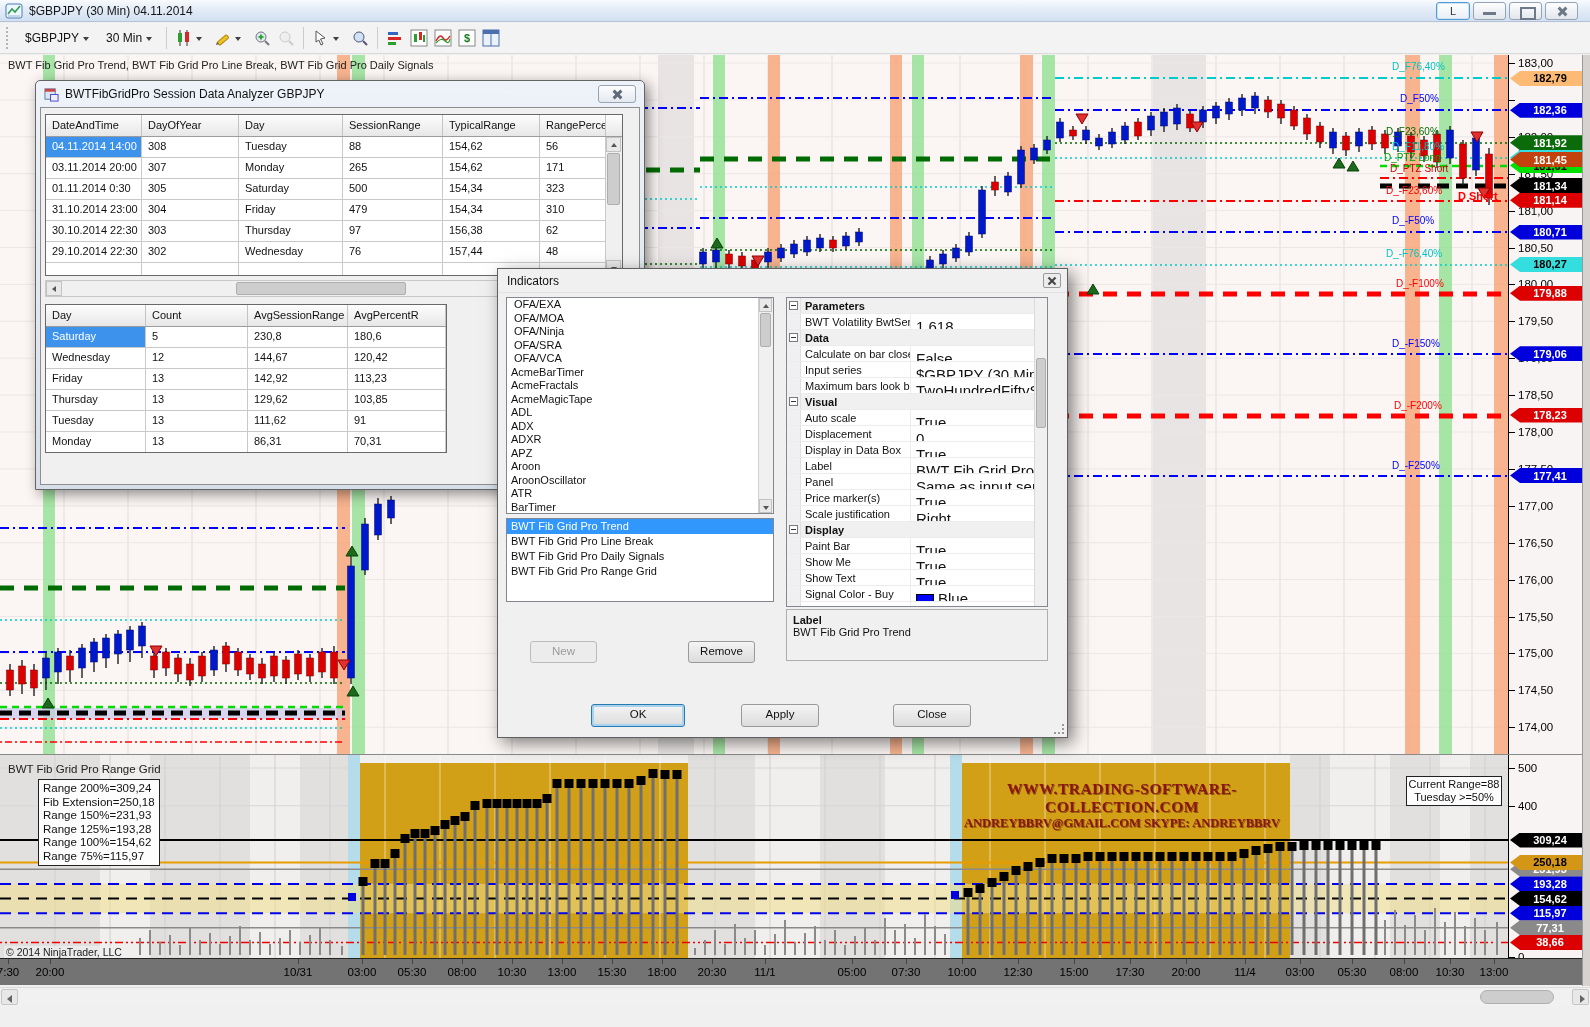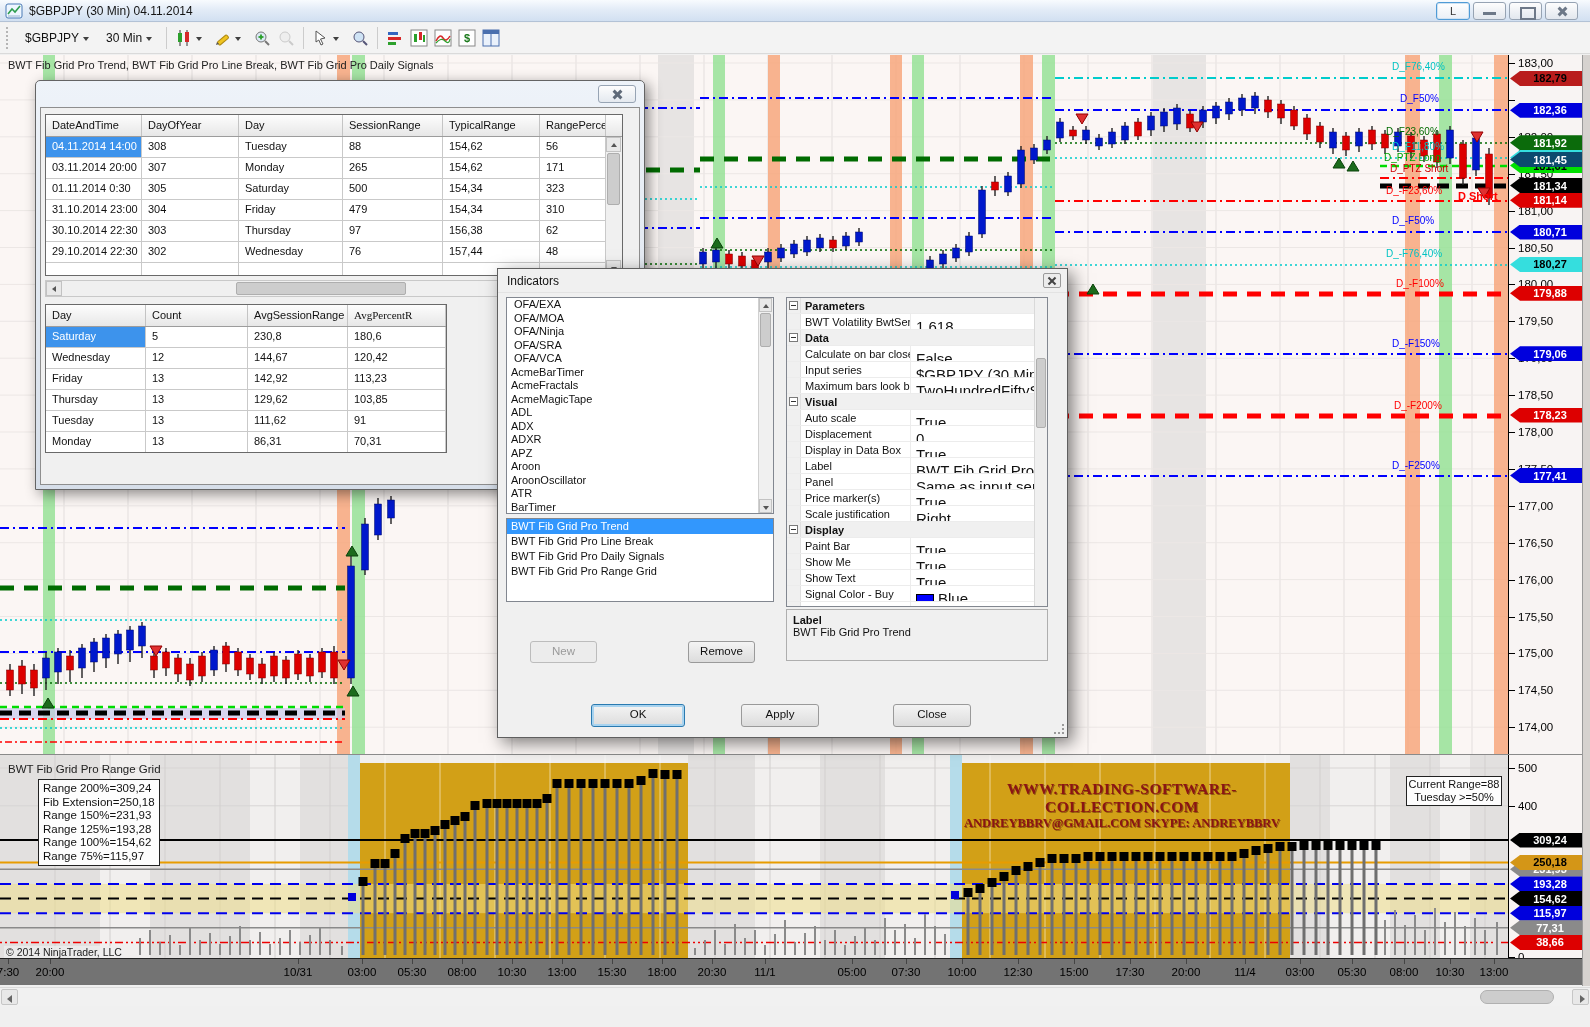--- a/index.html
+++ b/index.html
@@ -545,26 +545,26 @@
       <div class="ptick" style="top: 524.6px;"></div>
       <div class="ptick-lab" style="top: 524.6px;">176,00</div>
       <div class="ptick" style="top: 561.5px;"></div>
       <div class="ptick-lab" style="top: 561.5px;">175,50</div>
       <div class="ptick" style="top: 598.4px;"></div>
       <div class="ptick-lab" style="top: 598.4px;">175,00</div>
       <div class="ptick" style="top: 635.3px;"></div>
       <div class="ptick-lab" style="top: 635.3px;">174,50</div>
       <div class="ptick" style="top: 672.2px;"></div>
       <div class="ptick-lab" style="top: 672.2px;">174,00</div>
-      <div class="tag" style="top: 15.998px; background: #b91c1c; color: rgb(0, 0, 0);">182,79</div>
+      <div class="tag" style="top: 15.998px; background: #fdba74; color: rgb(0, 0, 0);">182,79</div>
       <div class="tag" style="top: 47.732px; background: rgb(0, 0, 221); color: rgb(255, 255, 255);">182,36</div>
       <div class="tag" style="top: 80.204px; background: rgb(11, 107, 11); color: rgb(255, 255, 255);">181,92</div>
       <div class="tag" style="top: 94.964px; background: rgb(53, 222, 222); color: rgb(0, 0, 0);">181,72</div>
       <div class="tag" style="top: 103.082px; background: rgb(0, 224, 0); color: rgb(0, 0, 0);">181,61</div>
-      <div class="tag" style="top: 97px; background: #0c4a6e; color: rgb(255, 255, 255);">181,45</div>
+      <div class="tag" style="top: 97px; background: #c2410c; color: rgb(255, 255, 255);">181,45</div>
       <div class="tag" style="top: 123.008px; background: rgb(0, 0, 0); color: rgb(255, 255, 255);">181,34</div>
       <div class="tag" style="top: 137.768px; background: rgb(221, 0, 0); color: rgb(255, 255, 255);">181,14</div>
       <div class="tag" style="top: 169.502px; background: rgb(0, 0, 221); color: rgb(255, 255, 255);">180,71</div>
       <div class="tag" style="top: 201.974px; background: rgb(53, 222, 222); color: rgb(0, 0, 0);">180,27</div>
       <div class="tag" style="top: 230.756px; background: rgb(221, 0, 0); color: rgb(255, 255, 255);">179,88</div>
       <div class="tag" style="top: 291.272px; background: rgb(0, 0, 221); color: rgb(255, 255, 255);">179,06</div>
       <div class="tag" style="top: 352.526px; background: rgb(221, 0, 0); color: rgb(255, 255, 255);">178,23</div>
       <div class="tag" style="top: 413.042px; background: rgb(0, 0, 221); color: rgb(255, 255, 255);">177,41</div>
     </div>
   <div id="edge-strip"></div>
@@ -901,20 +901,28 @@
       <div class="t-tick" style="left: 1494px;"></div>
       <div class="t-lab" style="left: 1494px;">13:00</div>
     </div>
   <div id="bottom-scroll">
     <div id="sb-left" class="sb-arrow" style="left:1px"></div>
     <div id="sb-right" class="sb-arrow" style="right:1px"></div>
     <div id="sb-thumb" style="left: 1480px; width: 74px;"></div>
   </div>
 
   <div id="analyzer">
+    <div class="wtitle">
+      <svg class="icon16" style="width:15px;height:15px" viewBox="0 0 16 16">
+          <rect x="1" y="2" width="11" height="11" fill="#dce6f0" stroke="#5a7aa0"></rect>
+          <rect x="1" y="2" width="11" height="3" fill="#c44"></rect>
+          <rect x="7" y="8" width="8" height="7" fill="#eef" stroke="#44c"></rect>
+        </svg>
+      <span>BWTFibGridPro Session Data Analyzer GBPJPY</span>
+    </div>
     <div class="wclose"></div>
     <div id="an-content">
       <div id="an-table1" class="grid-table" style="left:4px;top:6px;width:578px;height:162px">
           <div class="gt-header">
             <div class="gt-hcell" style="width: 96px;">DateAndTime</div>
             <div class="gt-hcell" style="width: 97px;">DayOfYear</div>
             <div class="gt-hcell" style="width: 104px;">Day</div>
             <div class="gt-hcell" style="width: 100px;">SessionRange</div>
             <div class="gt-hcell" style="width: 97px;">TypicalRange</div>
             <div class="gt-hcell" style="width: 66px;">RangePercentage</div>
@@ -992,21 +1000,21 @@
         <div class="scr-btn" style="right:0;top:0;width:16px;height:15px">
             <span class="tri" style="left:6px;top:4px;border-top:3.5px solid transparent;border-bottom:3.5px solid transparent;border-left:4px solid #555"></span>
           </div>
         <div class="scr-thumb" style="left:190px;top:1px;width:170px;height:13px"></div>
       </div>
       <div id="an-table2" class="grid-table" style="left:4px;top:196px;width:402px;height:149px">
           <div class="gt-header">
             <div class="gt-hcell" style="width: 100px;">Day</div>
             <div class="gt-hcell" style="width: 102px;">Count</div>
             <div class="gt-hcell" style="width: 100px;">AvgSessionRange</div>
-            <div class="gt-hcell" style="width: 98px; font-family: Liberation Serif, serif;">AvgPercentR</div>
+            <div class="gt-hcell" style="width: 98px;">AvgPercentR</div>
           </div>
           <div class="gt-row">
             <div class="gt-cell gt-sel" style="width: 100px;">Saturday</div>
             <div class="gt-cell" style="width: 102px;">5</div>
             <div class="gt-cell" style="width: 100px;">230,8</div>
             <div class="gt-cell" style="width: 98px;">180,6</div>
           </div>
           <div class="gt-row">
             <div class="gt-cell" style="width: 100px;">Wednesday</div>
             <div class="gt-cell" style="width: 102px;">12</div>

